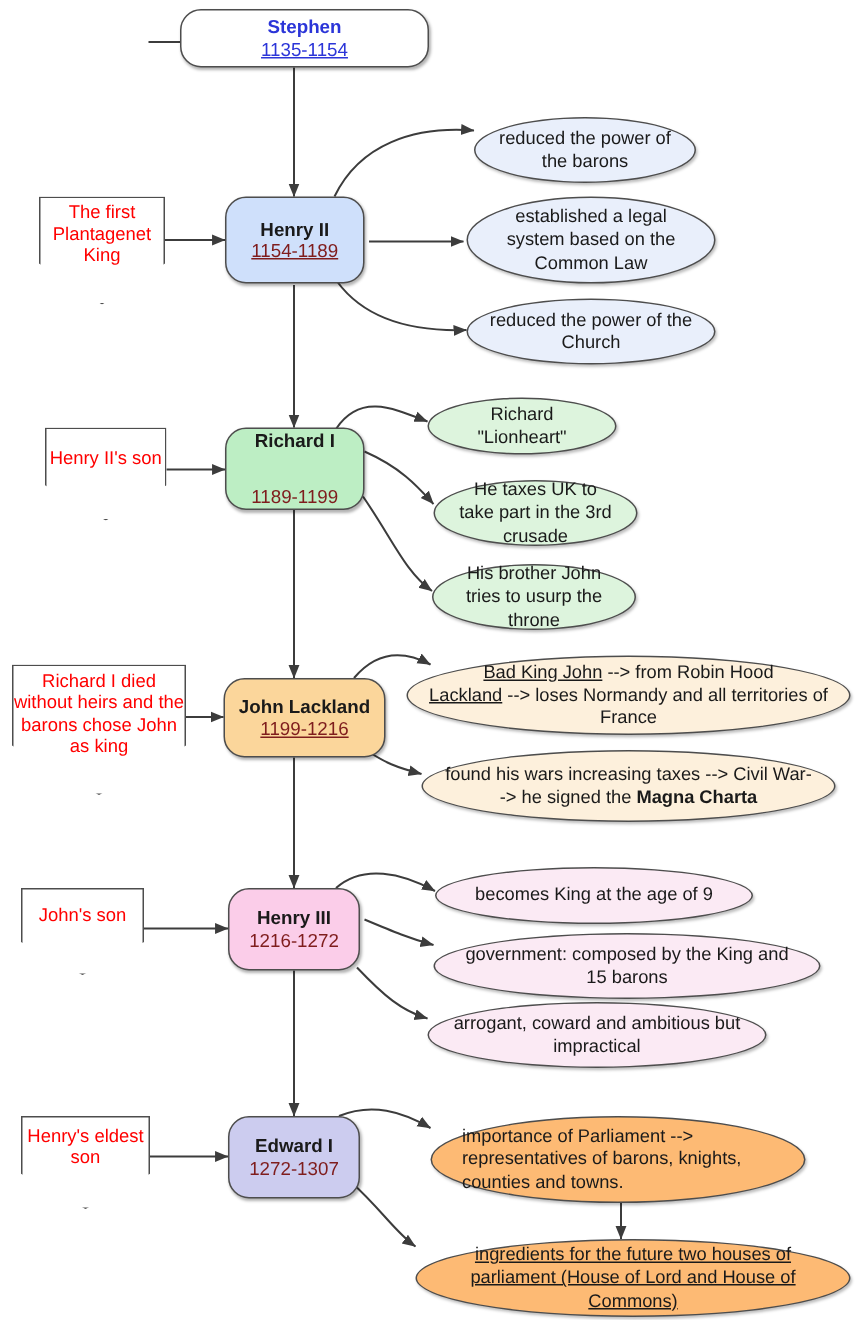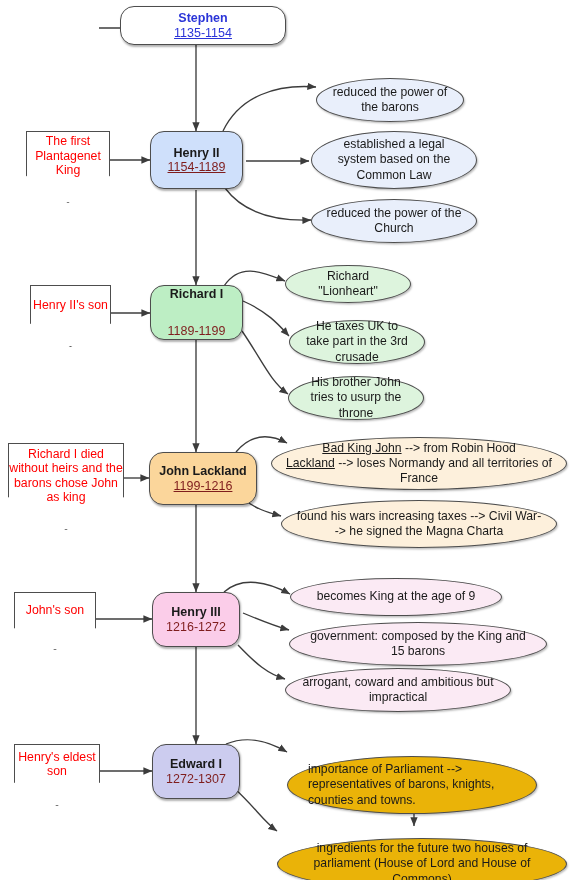--- a/index.html
+++ b/index.html
@@ -36,35 +36,35 @@
   }
 
   
   .bubble{
     border:1.4px solid #4d4d4d;border-radius:50%/50%;
     box-shadow:1px 1.5px 2px rgba(0,0,0,.26);
     font-size:12.2px;color:#1a1a1a;line-height:1.25;
     padding:4px 14px;box-sizing:border-box;
   }
   .bubble u{text-decoration:underline;}
-  .bubble b{font-weight:normal;}
+  .bubble b{font-weight:bold;}
 
   
   .fill-blue   {background:#cfe0fb;justify-content:center;}
   .fill-green  {background:#bdeec4;gap:22px;}
   .fill-orange {background:#fbd69b;}
   .fill-pink   {background:#fbcde9;}
   .fill-violet {background:#ccccef;}
   .fill-white  {background:#ffffff;}
 
   .b-blue   {background:#e9effb;}
   .b-green  {background:#ddf4dd;}
   .b-orange {background:#fdf0dc;}
   .b-pink   {background:#fbeaf4;}
-  .b-violet {background:#eab308;margin-top:12px;}
+  .b-violet {background:#fdba74;}
 </style>
 </head>
 <body>
 
 <div id="canvas">
 
   <svg class="wires" viewBox="0 0 574 880">
     <defs>
       <marker id="ah" markerWidth="8" markerHeight="8" refX="6.4" refY="3" orient="auto">
         <path d="M0,0.3 L6.6,3 L0,5.7 z" fill="#3c3c3c"></path>
@@ -197,17 +197,17 @@
   </div>
 
   <div class="node king fill-violet" style="left:152px;top:744px;width:88px;height:55px;">
     <span class="kname">Edward I</span>
     <span class="kdate">1272-1307</span>
   </div>
 
   <div class="node bubble b-violet" style="left:287px;top:744px;width:250px;height:58px;align-items:flex-start;padding-left:20px;text-align:left;">
     <span>importance of Parliament --&gt; representatives of barons, knights, counties and towns.</span>
   </div>
-  <div class="node bubble b-violet" style="left:277px;top:826px;width:290px;height:52px;">
+  <div class="node bubble b-violet" style="left:277px;top:826px;width:290px;height:52px;text-decoration:underline;">
     <span>ingredients for the future two houses of parliament (House of Lord and House of Commons)</span>
   </div>
 
 </div>
 
 </body></html>

